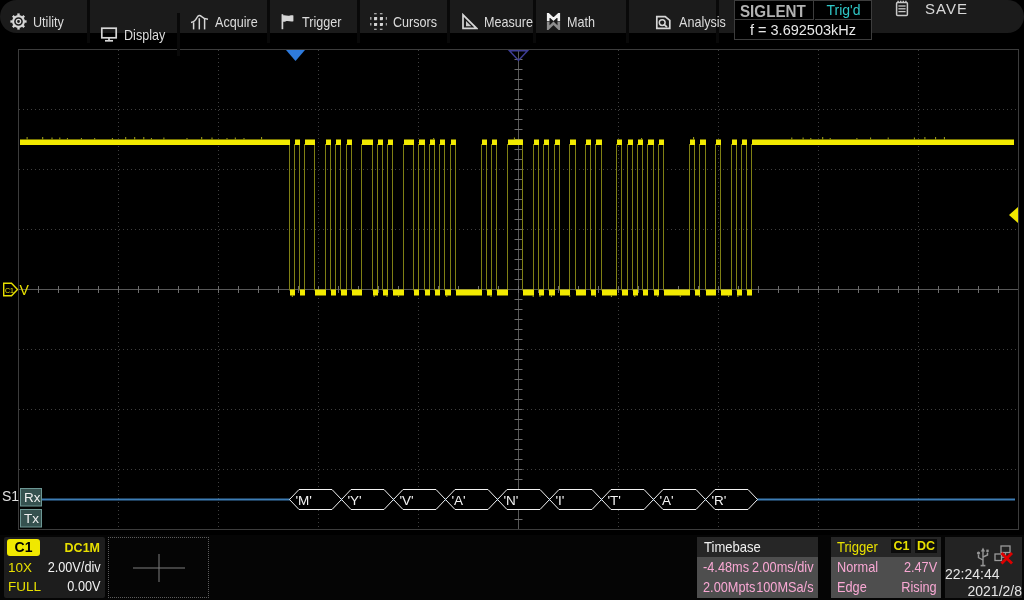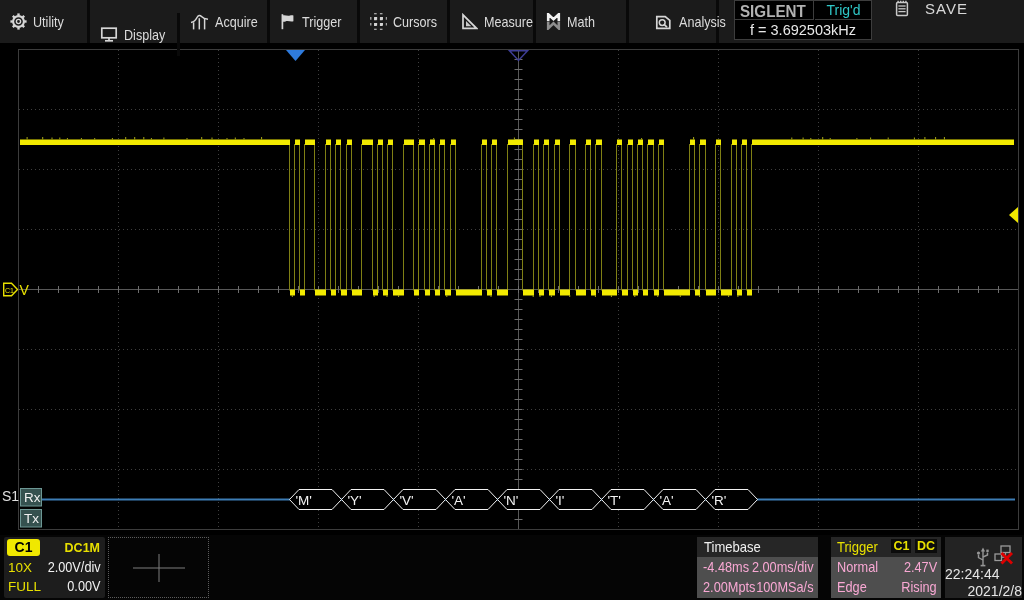--- a/index.html
+++ b/index.html
@@ -1,19 +1,19 @@
 <!DOCTYPE html>
 <html><head><meta charset="utf-8">
 <style>
 * { margin:0; padding:0; box-sizing:border-box; }
 html,body { width:1024px; height:600px; background:#000; overflow:hidden;
   font-family:"Liberation Sans", sans-serif; }
 #scope { position:relative; width:1024px; height:600px; background:#000; }
 
-#menubar { position:absolute; left:0; top:0; width:1024px; height:43px; background:#1b1b1b; }
+#menubar { position:absolute; left:0; top:0; width:1024px; height:33px; background:#1b1b1b;border-radius:20px; }
 .mitem { position:absolute; top:0; height:43px; display:flex; align-items:center;
   border-right:3px solid #090909; color:#dcdcdc; font-size:15px; }
 .mitem svg { margin-left:10px; margin-right:6px; flex:none; }
 .mitem span { white-space:nowrap; display:inline-block; transform:scaleX(.84); transform-origin:0 50%; }
 #logo { position:absolute; left:734px; top:0; width:138px; height:40px;
   border:1px solid #3d3d3d; background:#000000;text-decoration:underline; }
 #logo .row1 { position:absolute; left:0; top:0; width:79px; height:19px; border-right:1px solid #3d3d3d;
   border-bottom:1px solid #3d3d3d; }
 #logo .sig { position:absolute; left:5px; top:1px; font-size:16.5px; font-weight:bold; color:#b2b2b2; transform:scaleX(.92); transform-origin:0 50%; }
 #logo .trigd { position:absolute; left:80px; top:0; width:57px; height:19px; border-bottom:1px solid #3d3d3d;

